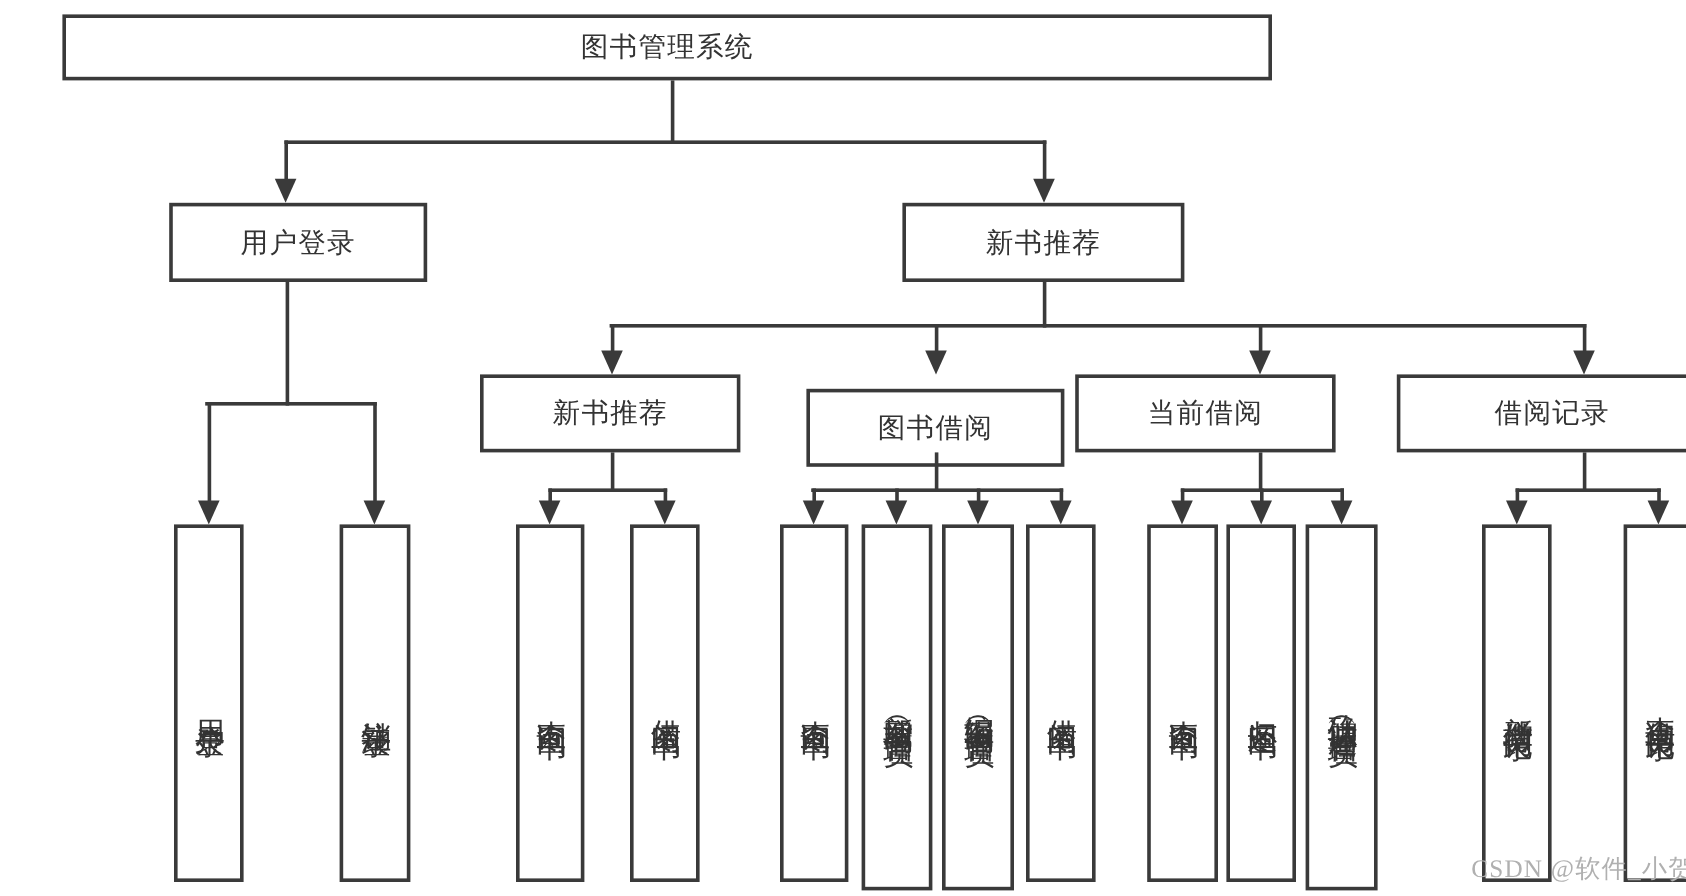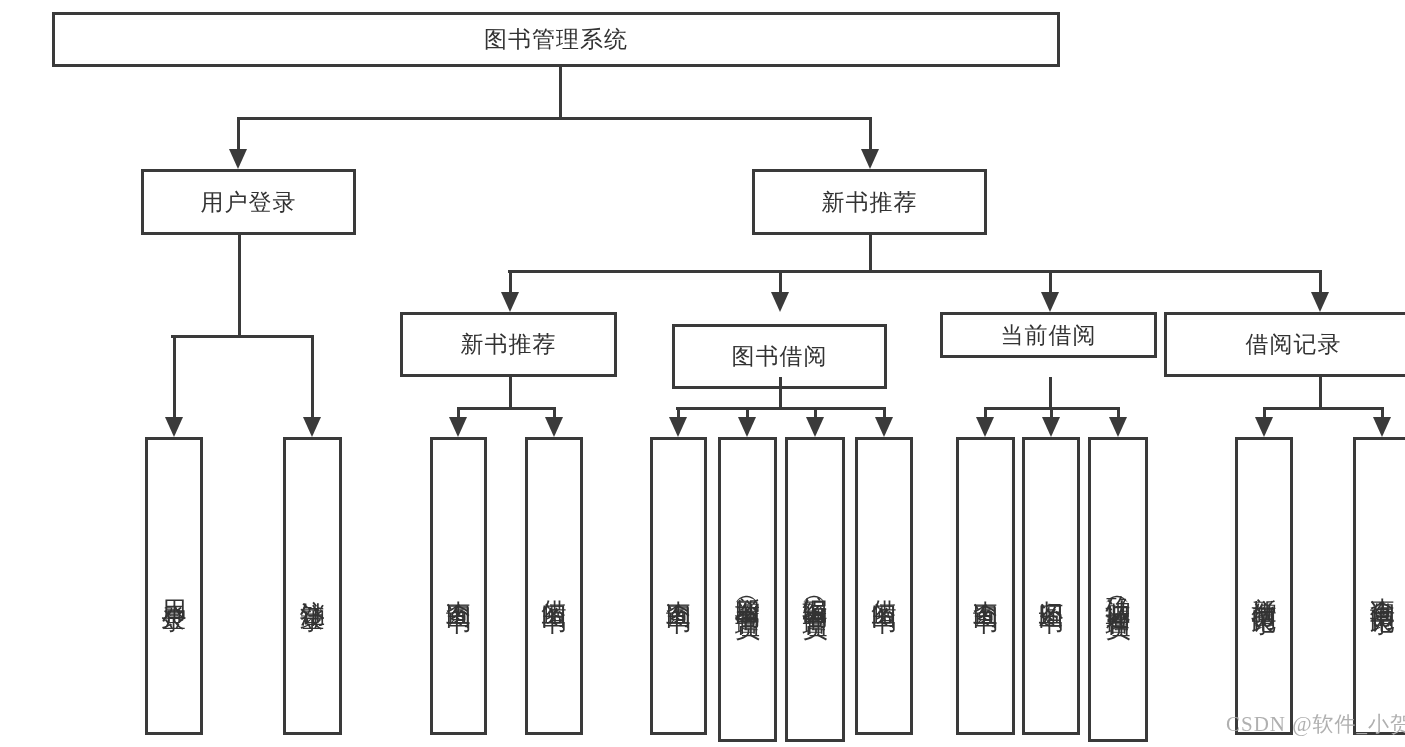--- a/index.html
+++ b/index.html
@@ -68,21 +68,21 @@
   <div class="ah" style="left:1001px;top:292px"></div>
   <div class="vl" style="left:1279px;top:270px;height:25px"></div>
   <div class="ah" style="left:1271px;top:292px"></div>
 
   <div class="box" style="left:360px;top:312px;width:217px;height:65px">
     <span class="hlabel">新书推荐</span>
   </div>
   <div class="box" style="left:632px;top:324px;width:215px;height:65px">
     <span class="hlabel">图书借阅</span>
   </div>
-  <div class="box" style="left:900px;top:312px;width:217px;height:46px">
+  <div class="box" style="left:856px;top:312px;width:217px;height:65px">
     <span class="hlabel">当前借阅</span>
   </div>
   <div class="box" style="left:1124px;top:312px;width:259px;height:65px">
     <span class="hlabel">借阅记录</span>
   </div>
 
   <div class="vl" style="left:469px;top:377px;height:33px"></div>
   <div class="hl" style="left:417px;top:407px;width:99px"></div>
   <div class="vl" style="left:417px;top:407px;height:14px"></div>
   <div class="ah" style="left:409px;top:417px"></div>

